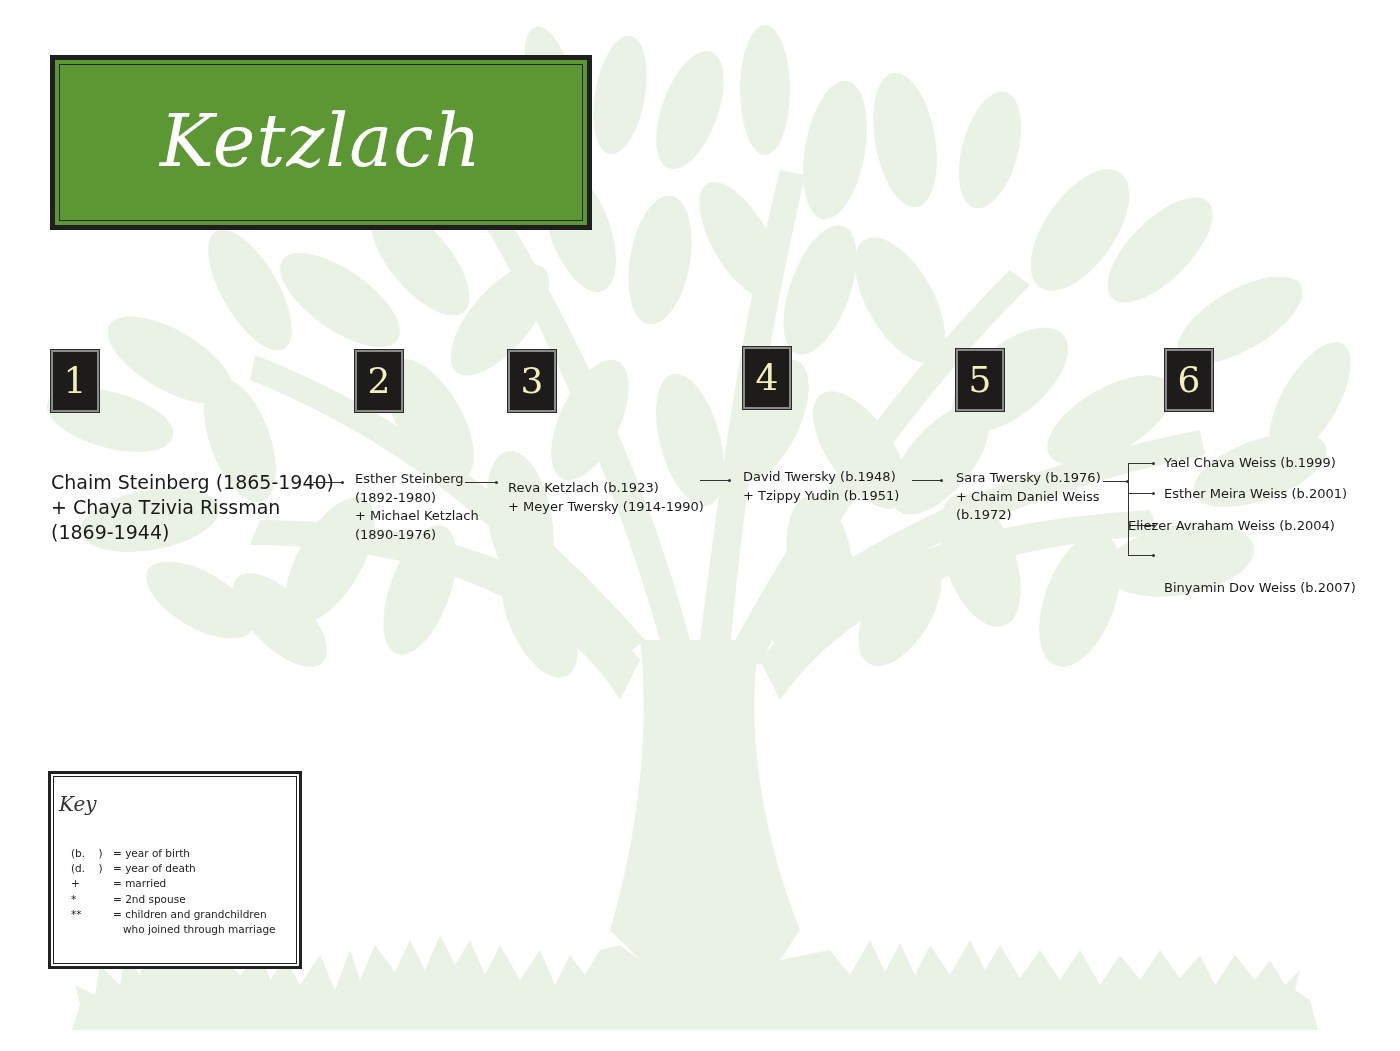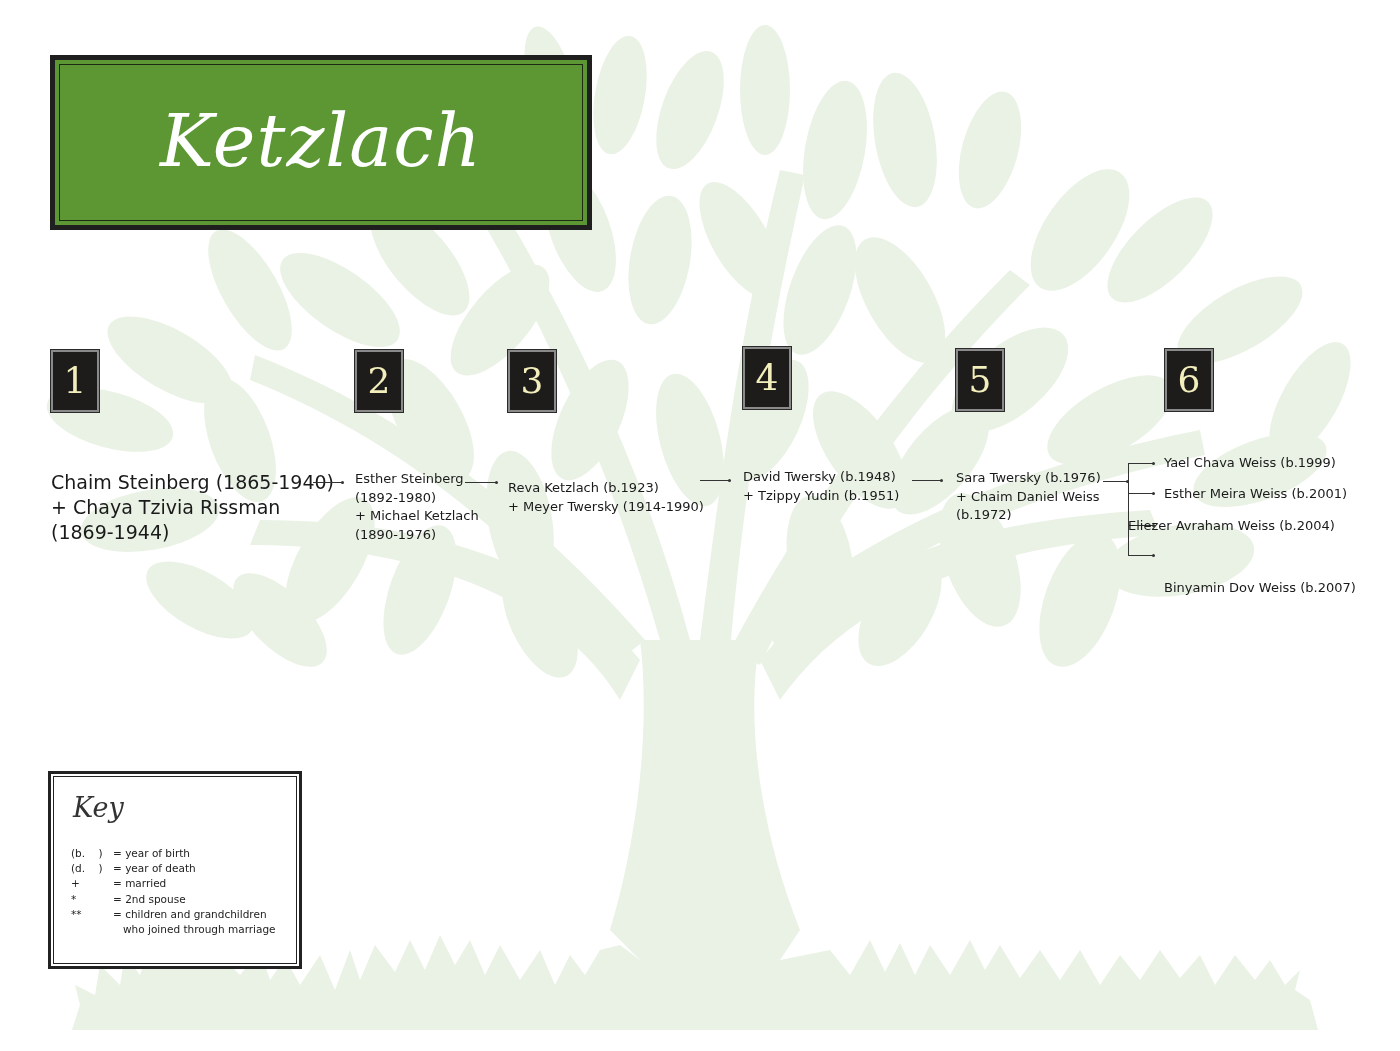--- a/index.html
+++ b/index.html
@@ -56,22 +56,22 @@
 
   .key-box {
     position:absolute; left:48px; top:771px; width:254px; height:198px;
     background:#fff; border:3px solid #222; box-sizing:border-box; z-index:2;
   }
   .key-box::before {
     content:""; position:absolute; left:2px; top:2px; right:2px; bottom:2px;
     border:1px solid #222;
   }
   .key-title {
-    position:absolute; left:22px; top:18px;
-    font-family:"DejaVu Serif", serif; font-style:italic; font-size:27px; color:#333;
+    position:absolute; left:8px; top:18px;
+    font-family:"DejaVu Serif", serif; font-style:italic; font-size:20px; color:#333;
   }
   .key-rows { position:absolute; left:20px; top:72px; font-size:10.5px; line-height:15.2px; color:#222; }
   .key-row { display:flex; }
   .key-sym { width:42px; white-space:pre; }
   .key-def { white-space:pre; }
 </style>
 </head>
 <body>
 
 <svg class="tree-bg" viewBox="0 0 1400 1051" xmlns="http://www.w3.org/2000/svg">

